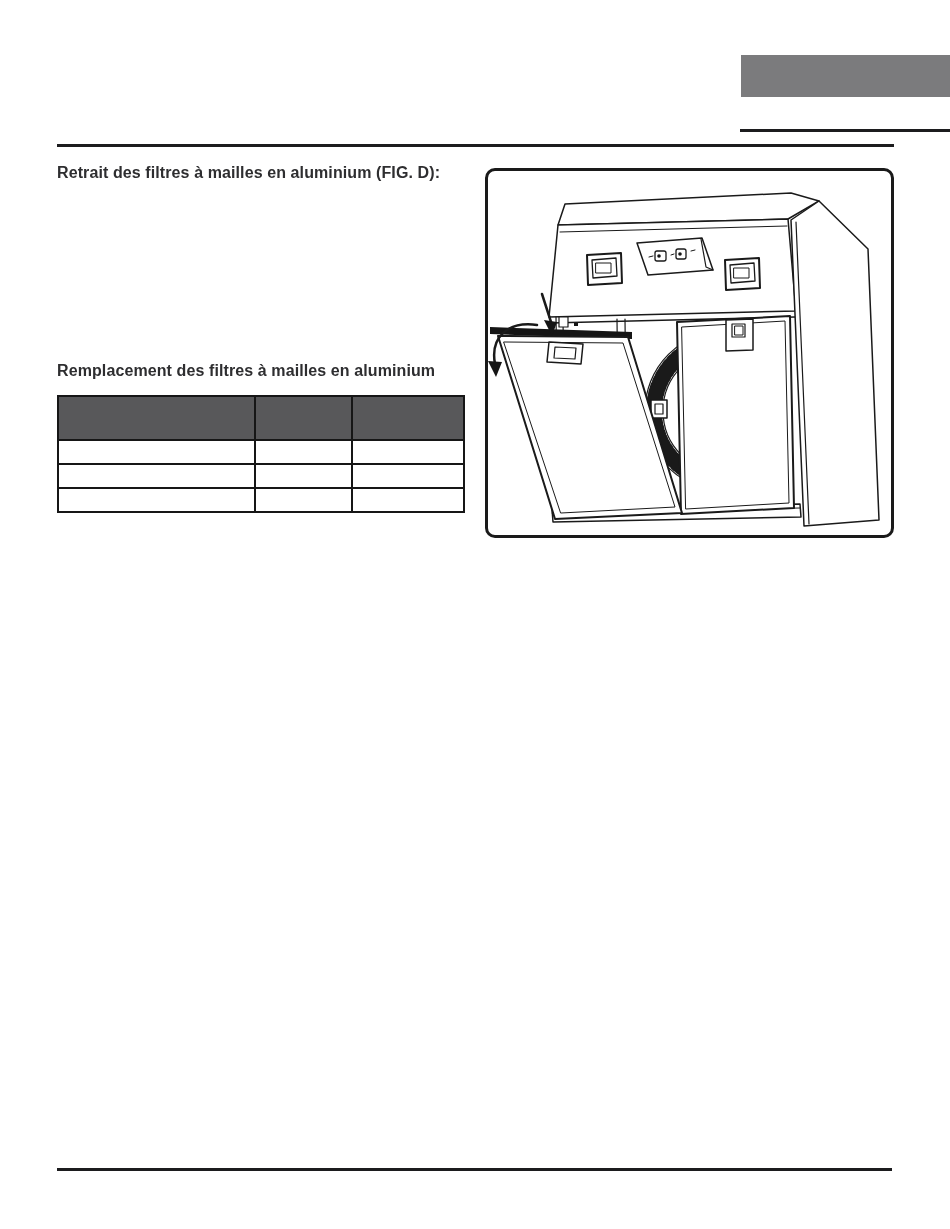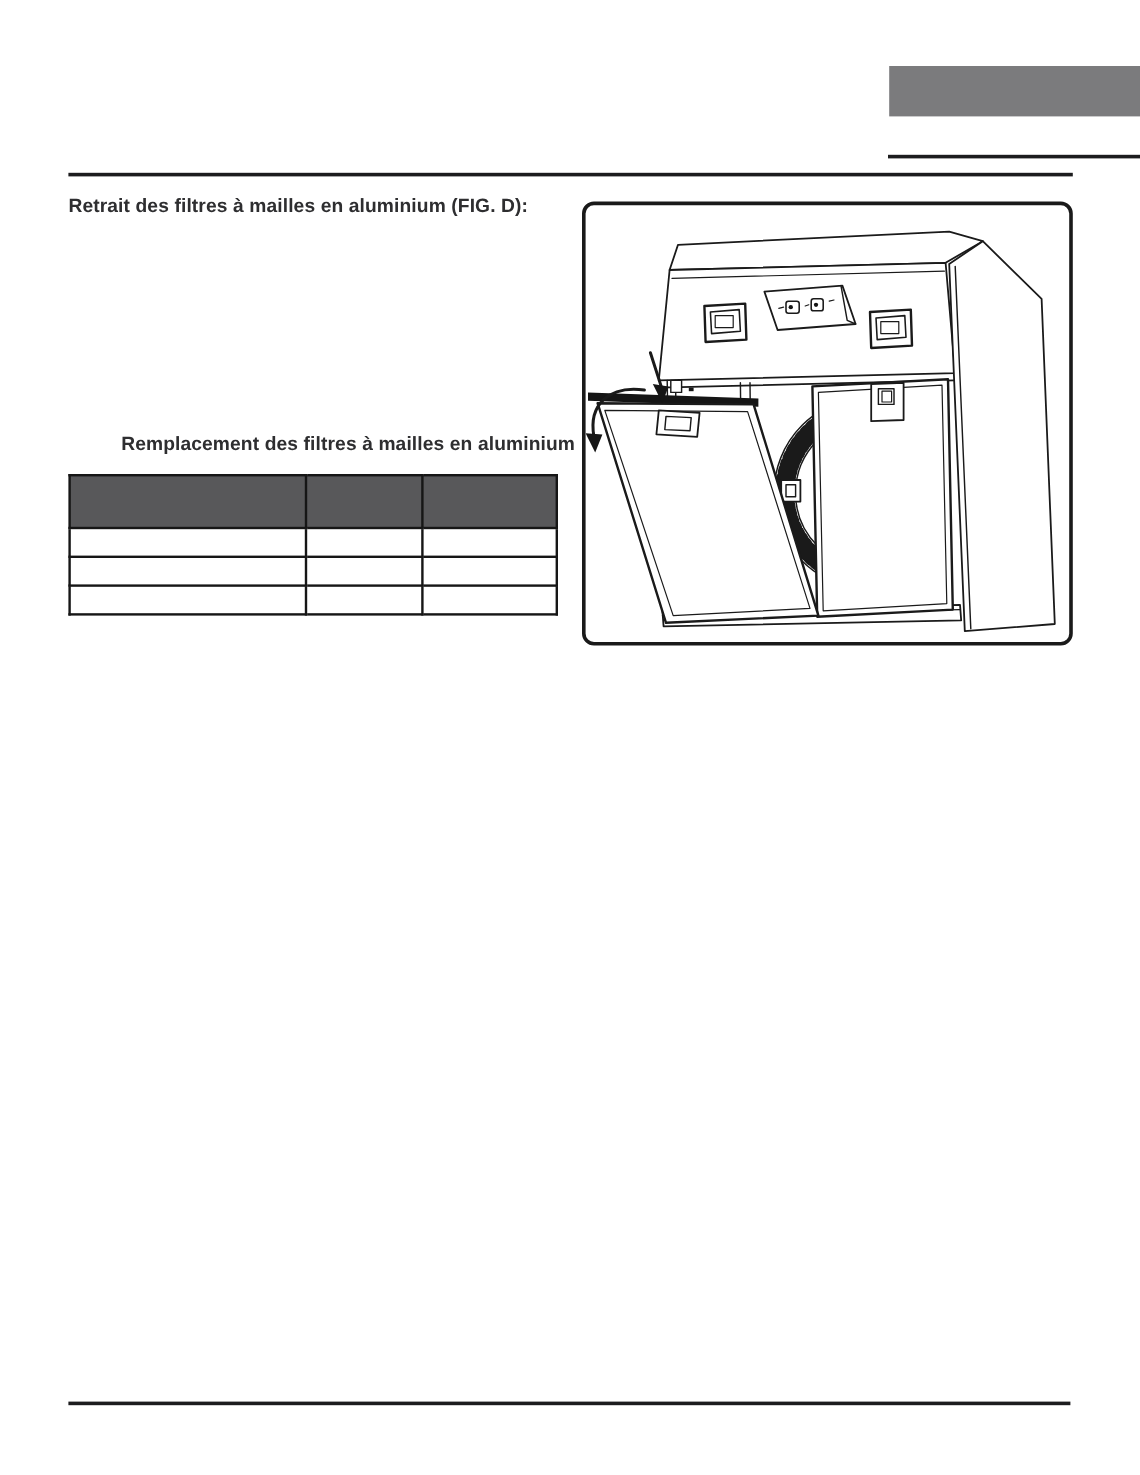--- a/index.html
+++ b/index.html
@@ -14,21 +14,21 @@
   .banner{position:absolute;left:741px;top:55px;width:209px;height:42px;background:#7b7b7d;}
   .banner-rule{position:absolute;left:740px;top:129px;width:210px;height:3px;background:#1c1c1e;}
   .top-rule{position:absolute;left:57px;top:144px;width:837px;height:3px;background:#1c1c1e;}
   .bottom-rule{position:absolute;left:57px;top:1168px;width:835px;height:3px;background:#1c1c1e;}
   .heading{
     position:absolute;left:57px;
     font-size:16px;font-weight:bold;letter-spacing:0.1px;
     color:#2e2e30;white-space:nowrap;
   }
   .heading.h-removal{top:164px;}
-  .heading.h-replacement{top:362px;margin-left:44px;}
+  .heading.h-replacement{top:362px;}
   .figure-box{
     position:absolute;left:485px;top:168px;
     width:403px;height:364px;
     border:3px solid #1a1a1a;border-radius:10px;
     background:#ffffff;
   }
   .figure-box svg{display:block;width:403px;height:364px;}
   table.spec-table{
     position:absolute;left:57px;top:395px;
     border-collapse:collapse;table-layout:fixed;

